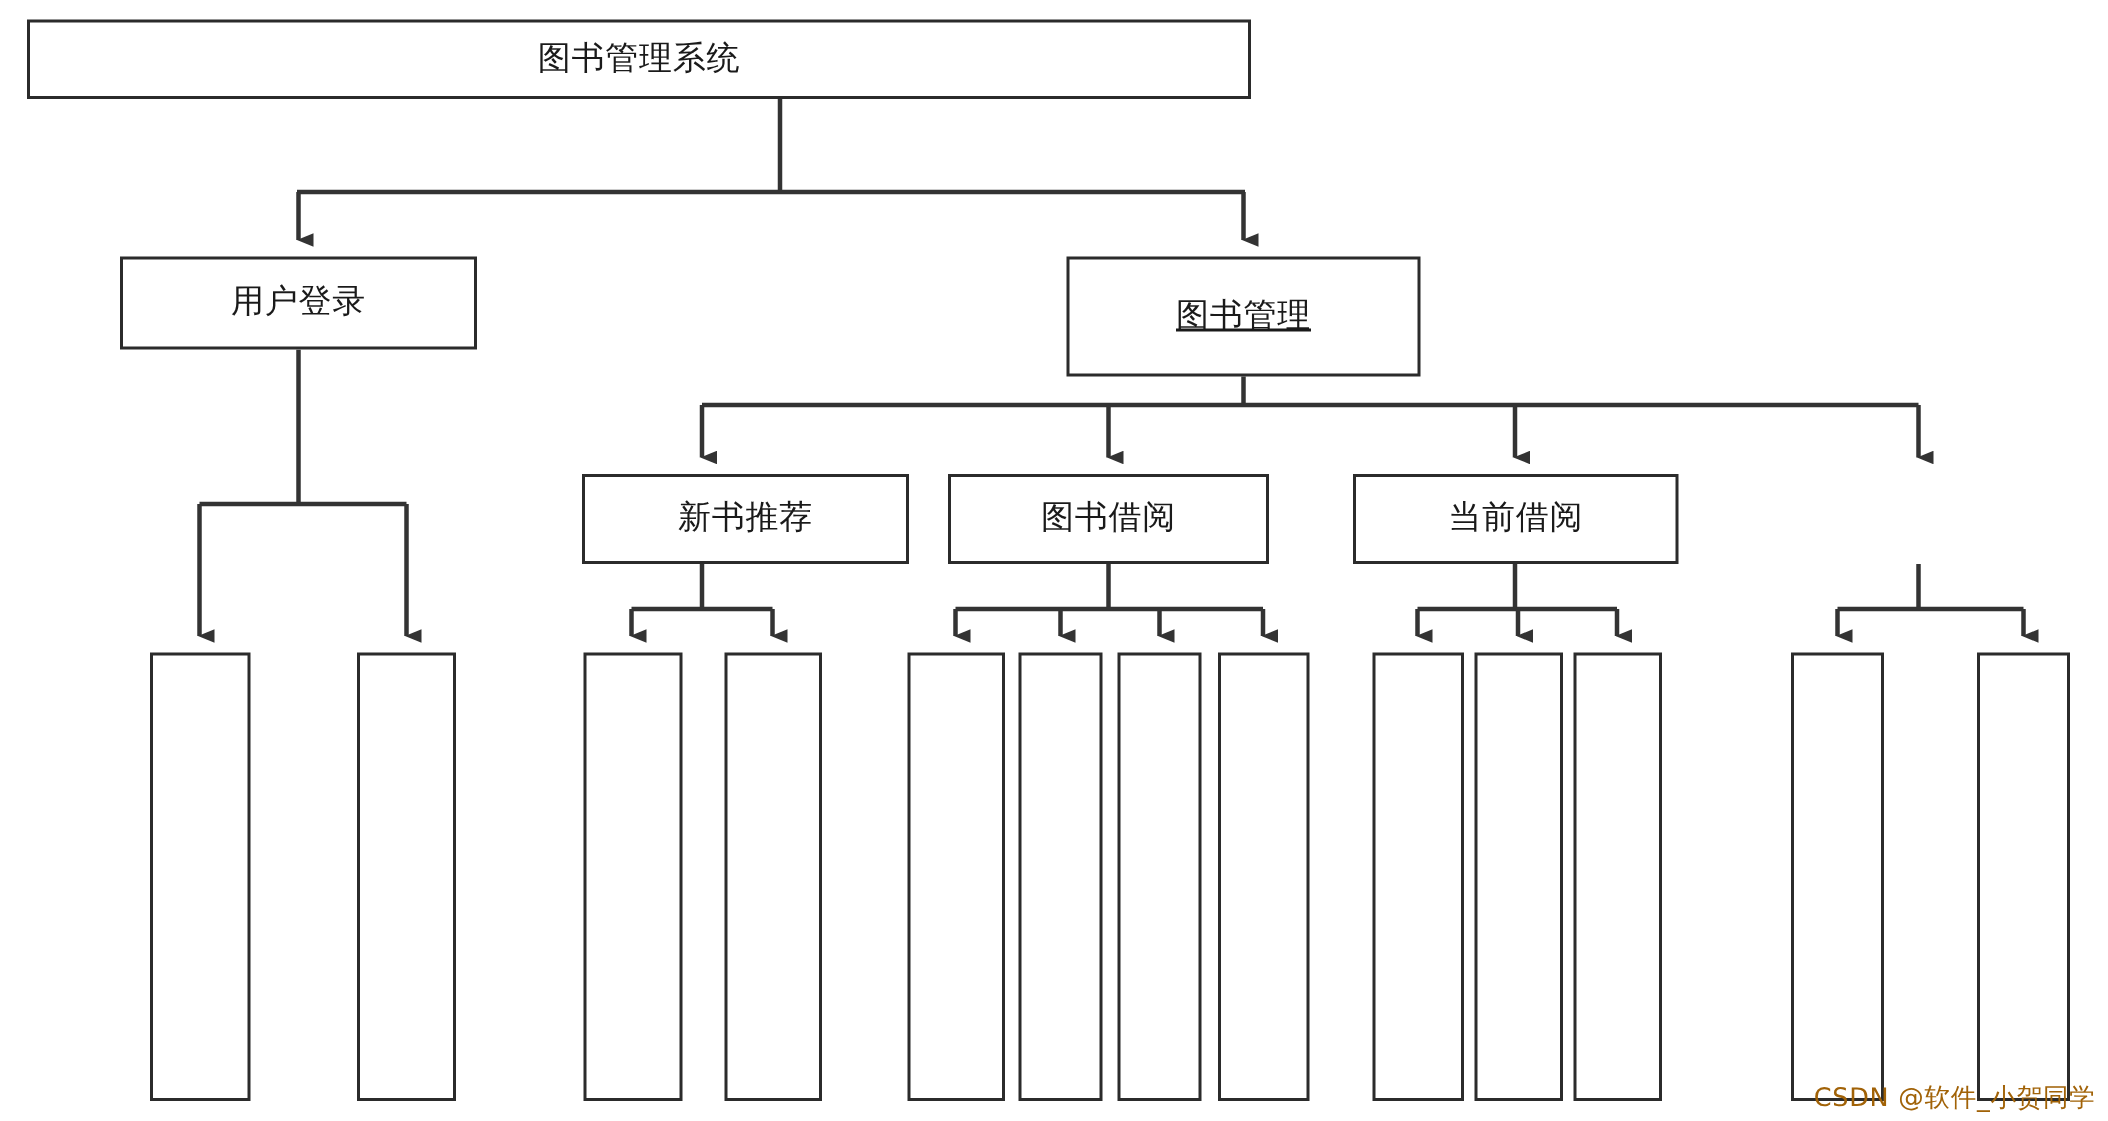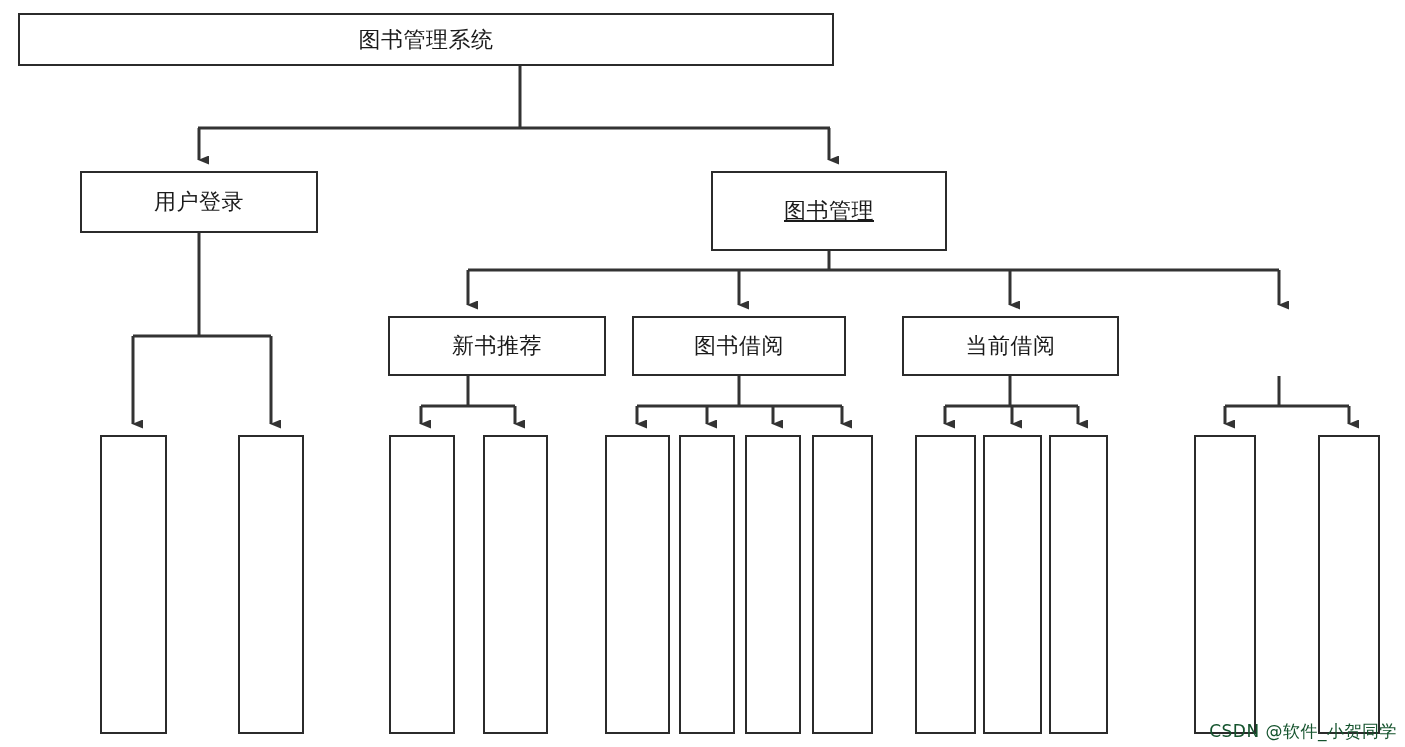--- a/index.html
+++ b/index.html
@@ -62,21 +62,21 @@
     overflow: hidden;
   }
   .node.vert.tall .label {
     font-size: 24px;
   }
   .watermark {
     position: absolute;
     right: 8px;
     bottom: 4px;
     font-size: 17px;
-    color: #14532d;
+    color: #a16207;
     letter-spacing: 0.5px;
     white-space: nowrap;
     z-index: 5;
     font-family: "DejaVu Sans", "Liberation Sans", sans-serif;
   }
 </style>
 </head>
 <body>
 
 <div id="diagram-root">

